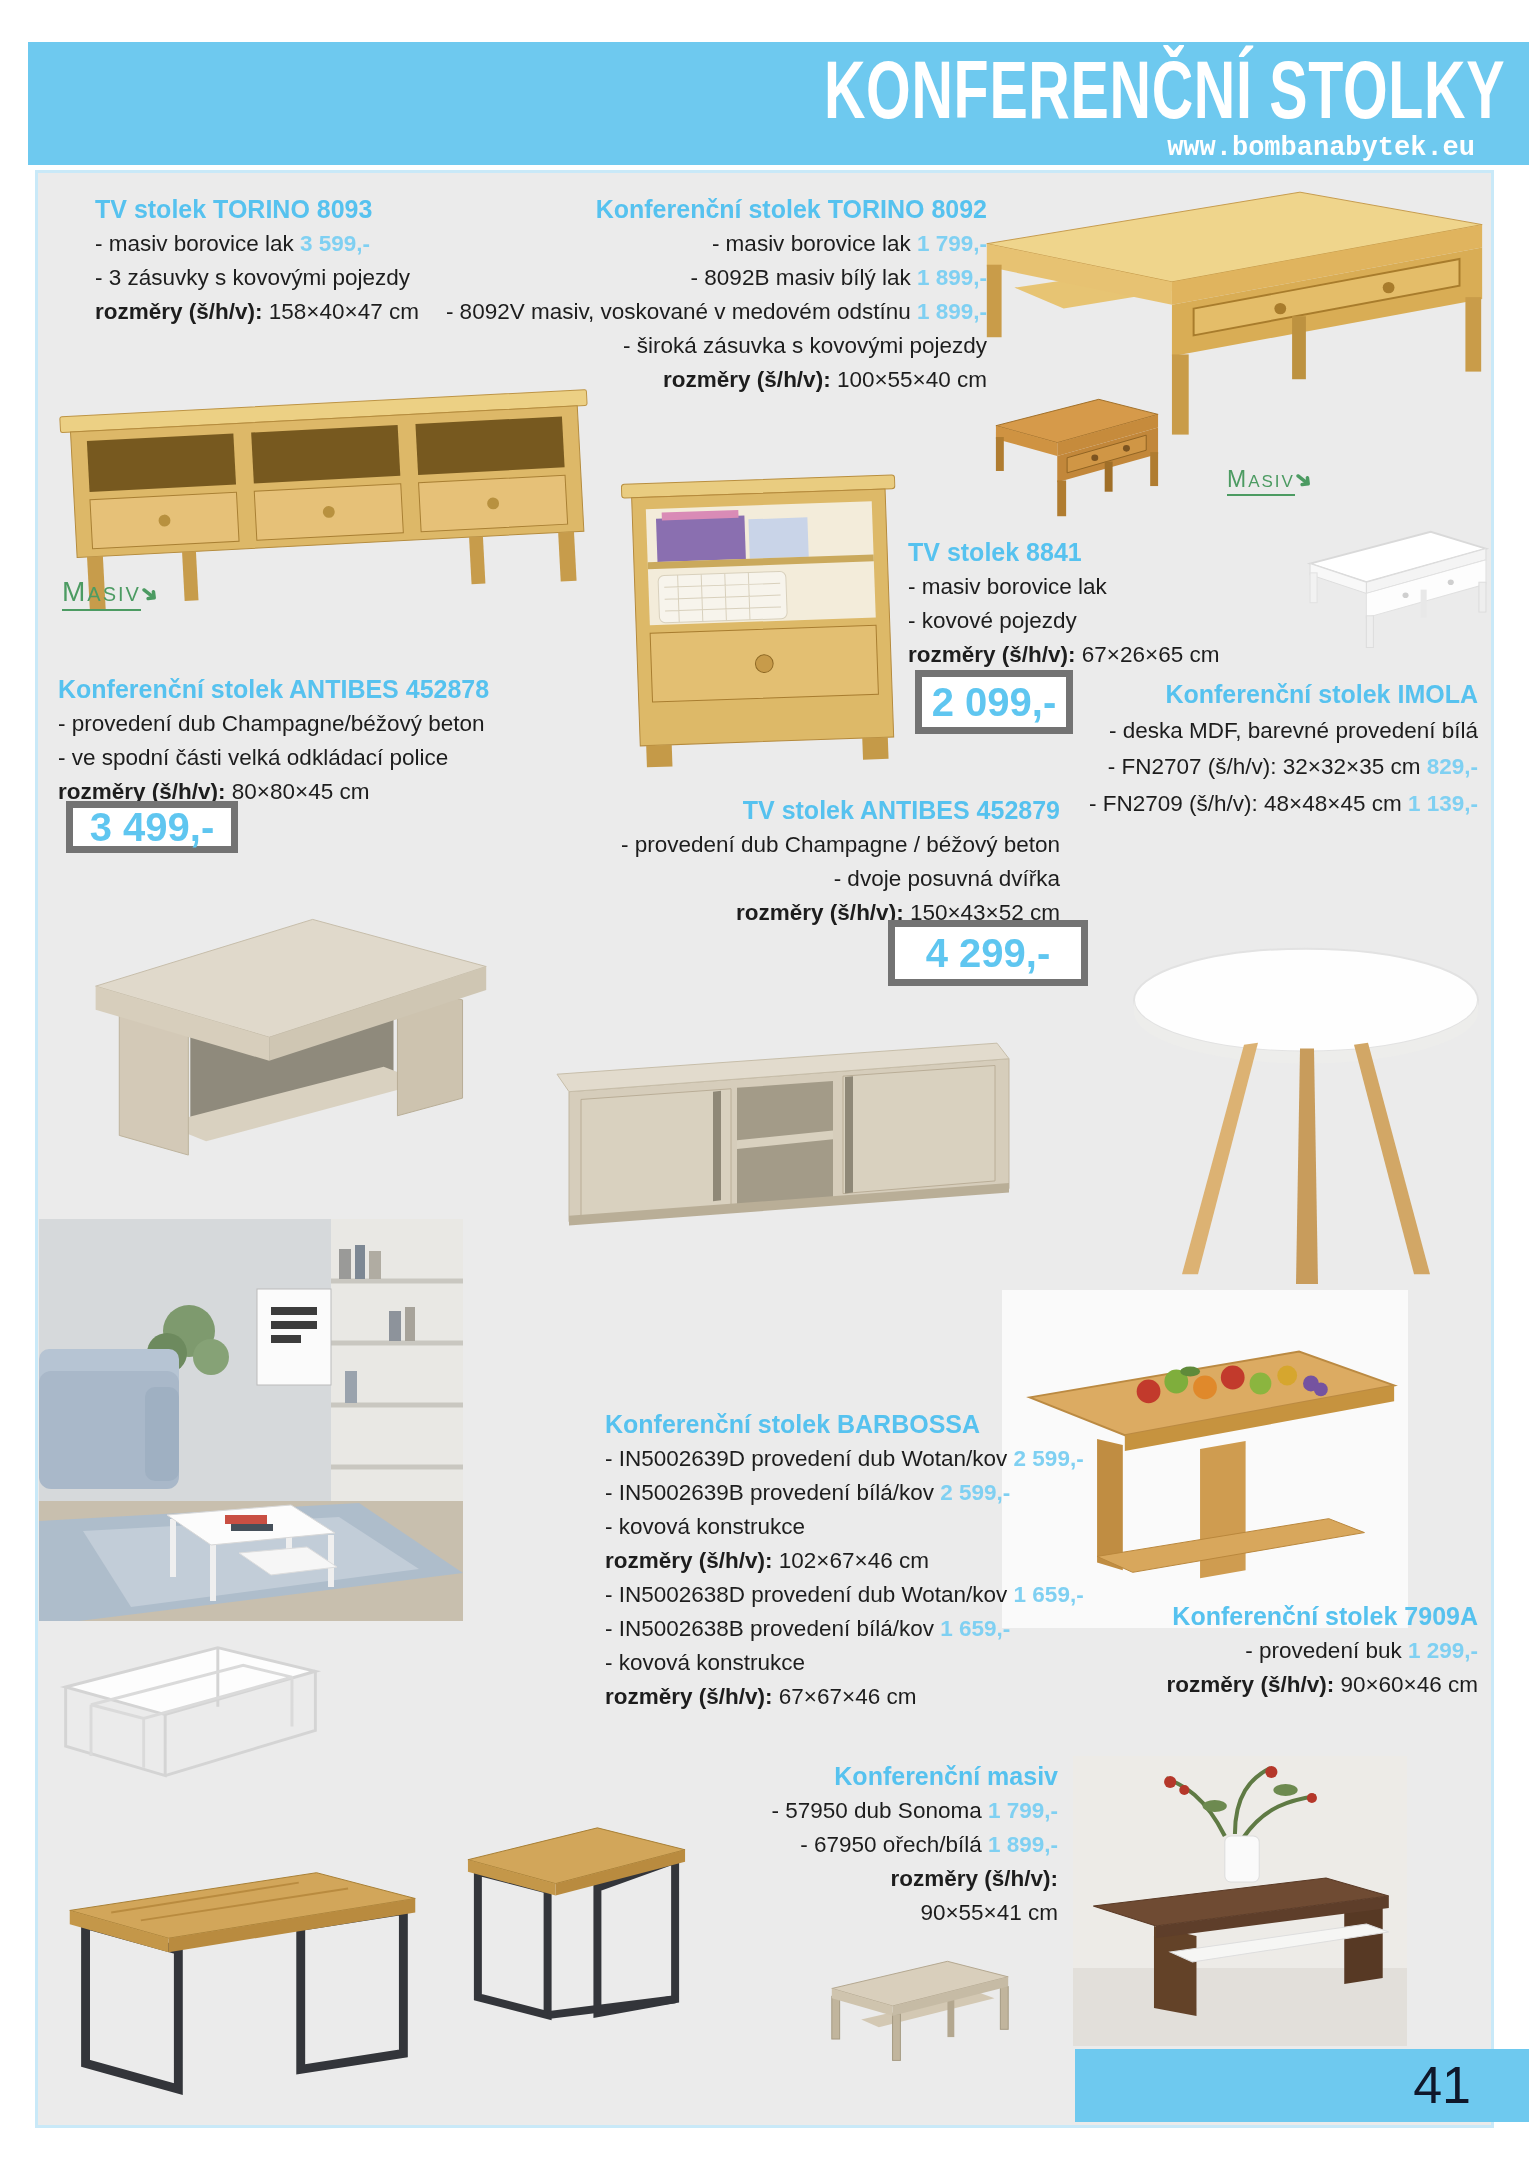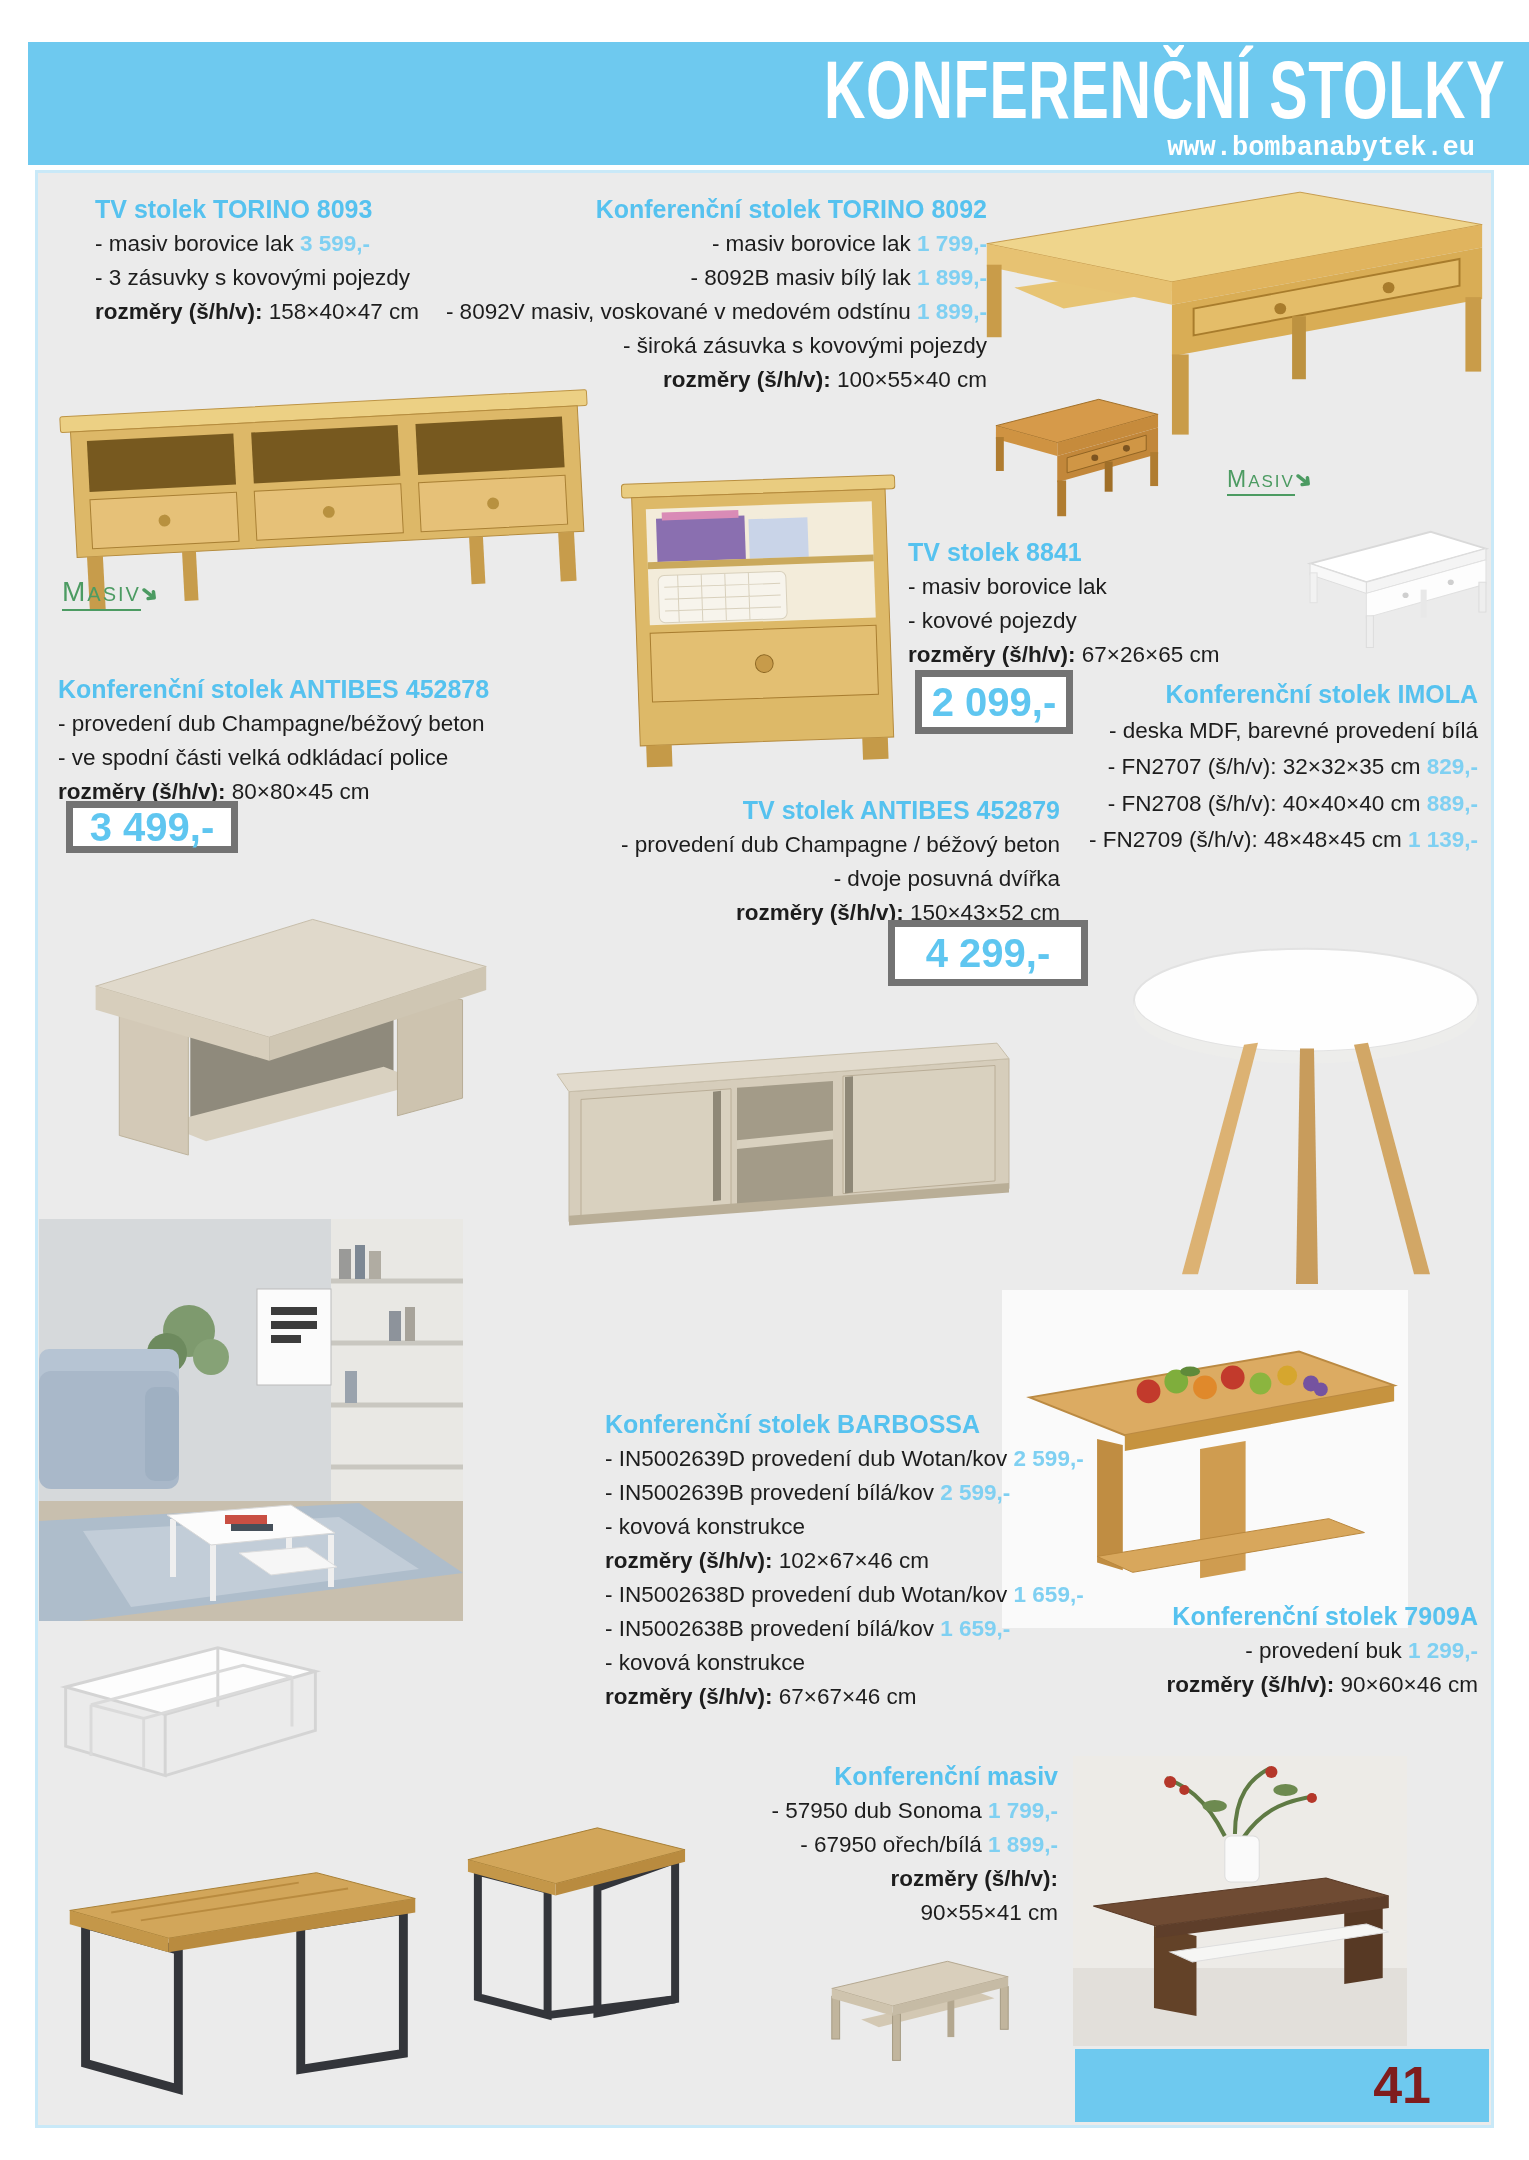--- a/index.html
+++ b/index.html
@@ -7,22 +7,22 @@
         font-family:"Liberation Sans",sans-serif;padding-left:32px;}
   
   .gray{position:absolute;left:35px;top:170px;width:1453px;height:1952px;
         background:#ebebeb;border:3px solid #c9e9f8;}
   
   .hdr{position:absolute;left:28px;top:42px;width:1501px;height:123px;background:#6ec9ef;}
   .hdr-title{position:absolute;right:24px;top:-4px;color:#ffffff;font-size:82px;font-weight:700;
         white-space:nowrap;transform:scaleX(.70);transform-origin:100% 50%;letter-spacing:1px;line-height:104px;}
   .hdr-url{position:absolute;right:54px;bottom:2px;color:#ffffff;font-size:27px;font-weight:700;font-family:Liberation Mono, monospace;}
   
-  .foot{position:absolute;left:1075px;top:2049px;width:414px;height:73px;background:#6ec9ef;
-        color:#7f1d1d;font-weight:700;font-size:52px;text-align:right;line-height:73px;
+  .foot{position:absolute;left:1075px;top:2049px;width:454px;height:73px;background:#6ec9ef;
+        color:#0f172a;font-weight:400;font-size:52px;text-align:right;line-height:73px;
         padding-right:58px;box-sizing:border-box;}
   
   .prod{position:absolute;font-size:22.5px;line-height:34px;color:#1d1d1d;white-space:nowrap;}
   .prod .tt{font-size:25px;font-weight:700;color:#56c2ef;line-height:36px;}
   .r{text-align:right;}
   .lh36 .ln, .lh36 .tt{line-height:36.5px;}
   .pr{color:#7fd0f2;font-weight:700;}
   .bb{font-weight:700;}
   .box{position:absolute;box-sizing:border-box;background:#ffffff;border:7px solid #737373;
        color:#5fc6f0;font-weight:700;font-size:40px;display:flex;align-items:center;justify-content:center;}
@@ -327,21 +327,20 @@
     <div class="ln"><span>- provedení dub Champagne/béžový beton</span></div>
     <div class="ln"><span>- ve spodní části velká odkládací police</span></div>
     <div class="ln"><span class="bb">rozměry (š/h/v):</span><span> 80×80×45 cm</span></div>
   </div>
   <div class="box" style="left:66px;top:801px;width:172px;height:52px;">3 499,-</div>
 
   <div class="prod r lh36" style="left:1000px;top:676px;width:478px;">
     <div class="tt">Konferenční stolek IMOLA</div>
     <div class="ln"><span>- deska MDF, barevné provedení bílá</span></div>
     <div class="ln"><span>- FN2707 (š/h/v): 32×32×35 cm </span><span class="pr">829,-</span></div>
-    <div class="ln"><span>- FN2708 (š/h/v): 40×40×40 cm </span><span class="pr">889,-</span></div>
     <div class="ln"><span>- FN2709 (š/h/v): 48×48×45 cm </span><span class="pr">1 139,-</span></div>
   </div>
 
   <div class="prod r" style="left:600px;top:792px;width:460px;">
     <div class="tt">TV stolek ANTIBES 452879</div>
     <div class="ln"><span>- provedení dub Champagne / béžový beton</span></div>
     <div class="ln"><span>- dvoje posuvná dvířka</span></div>
     <div class="ln"><span class="bb">rozměry (š/h/v):</span><span> 150×43×52 cm</span></div>
   </div>
   <div class="box" style="left:888px;top:920px;width:200px;height:66px;">4 299,-</div>

